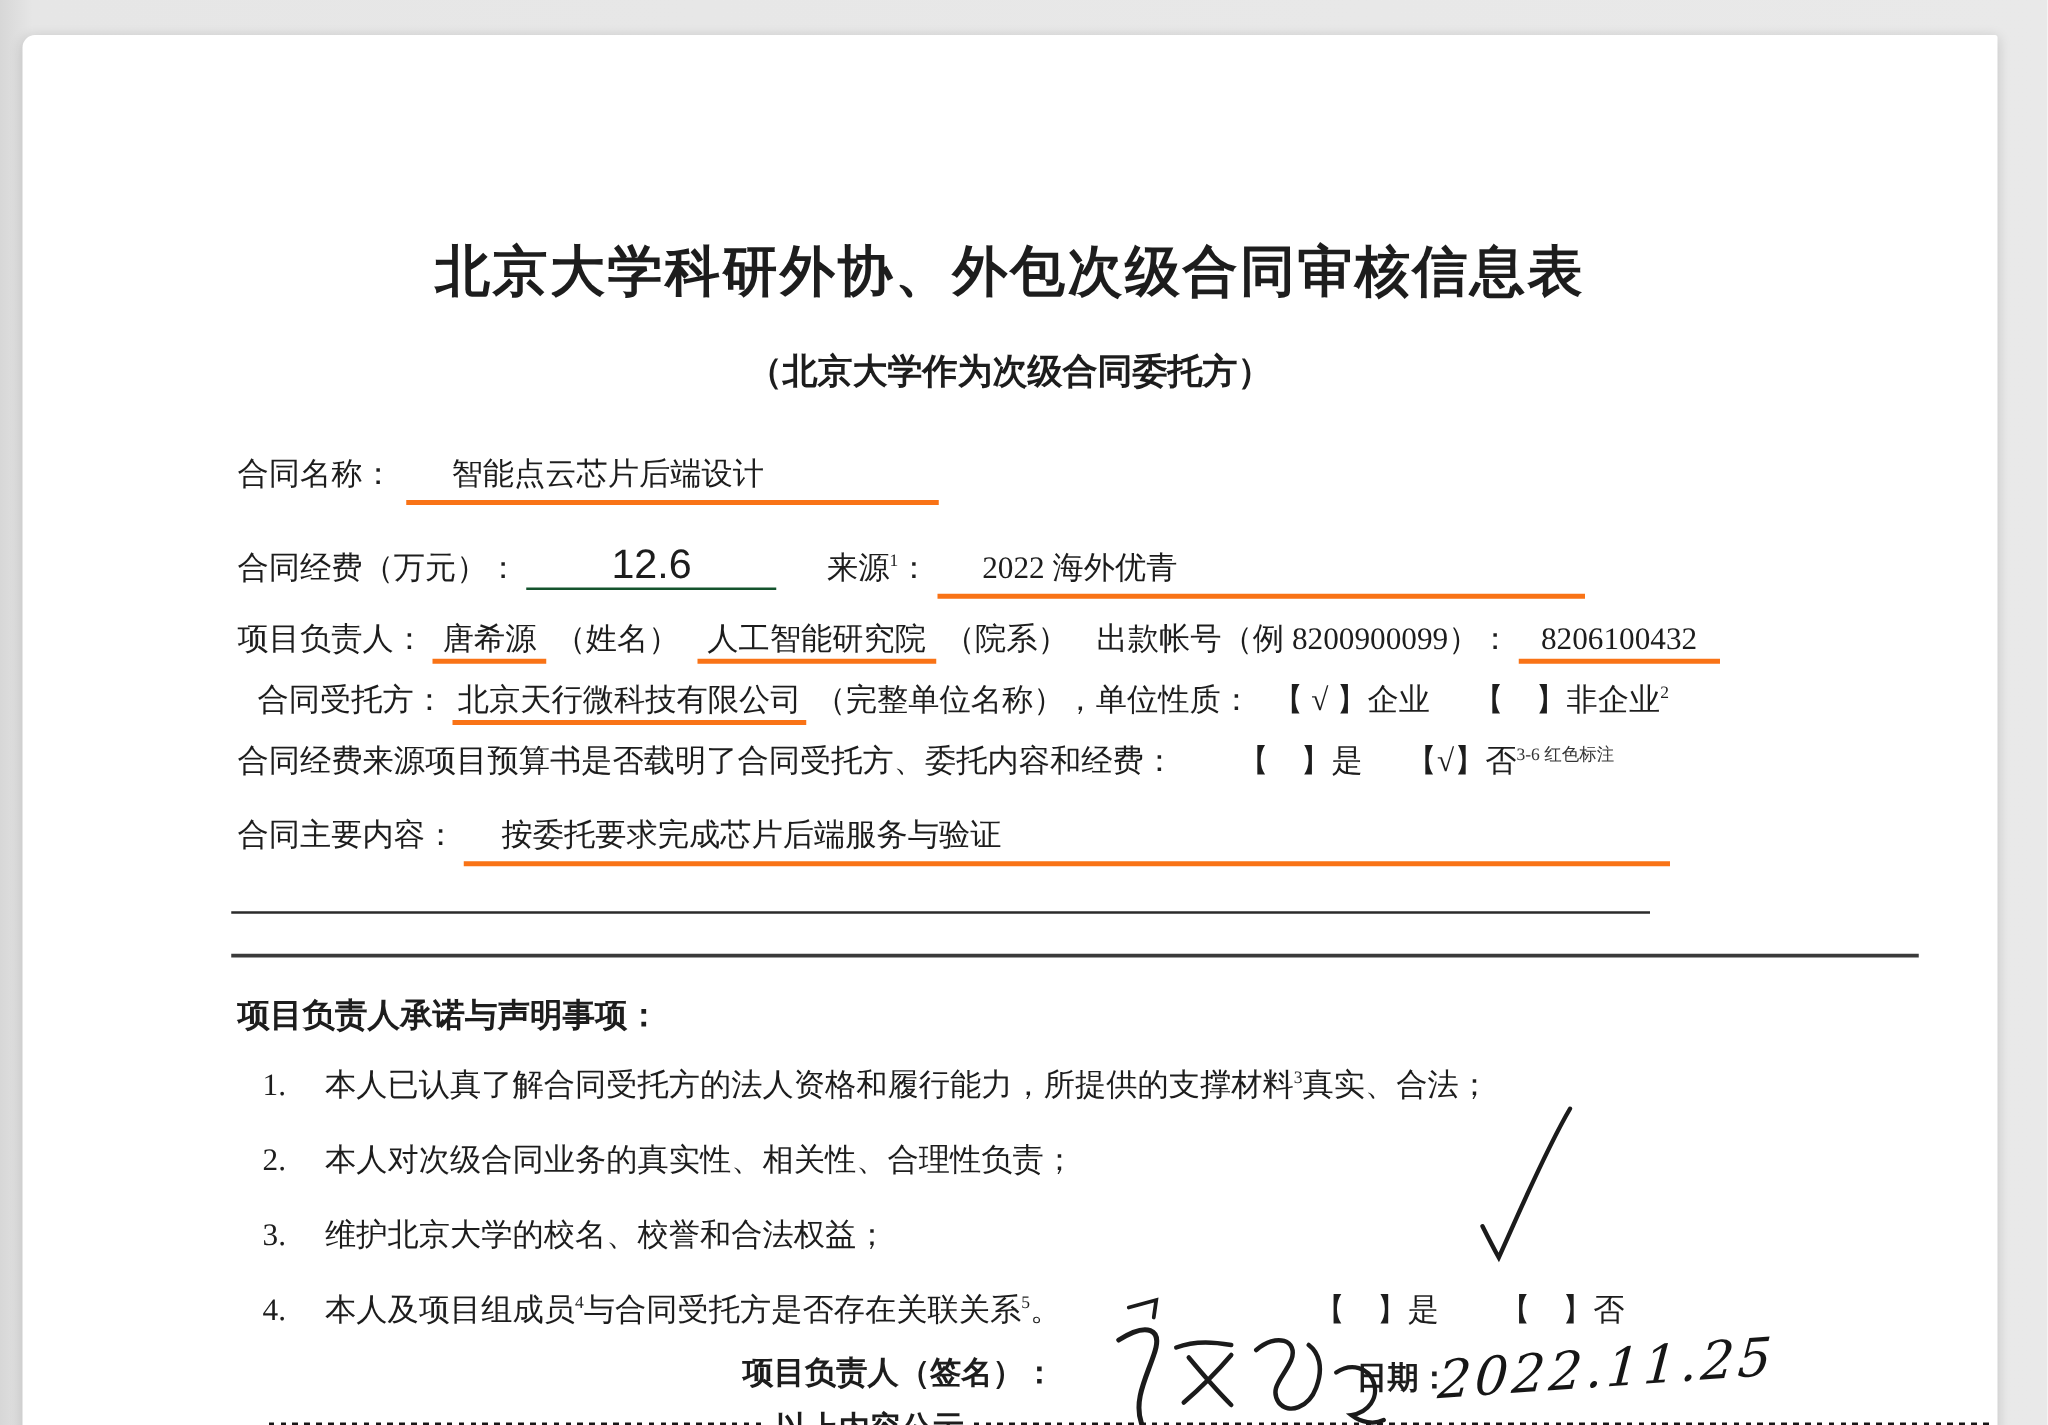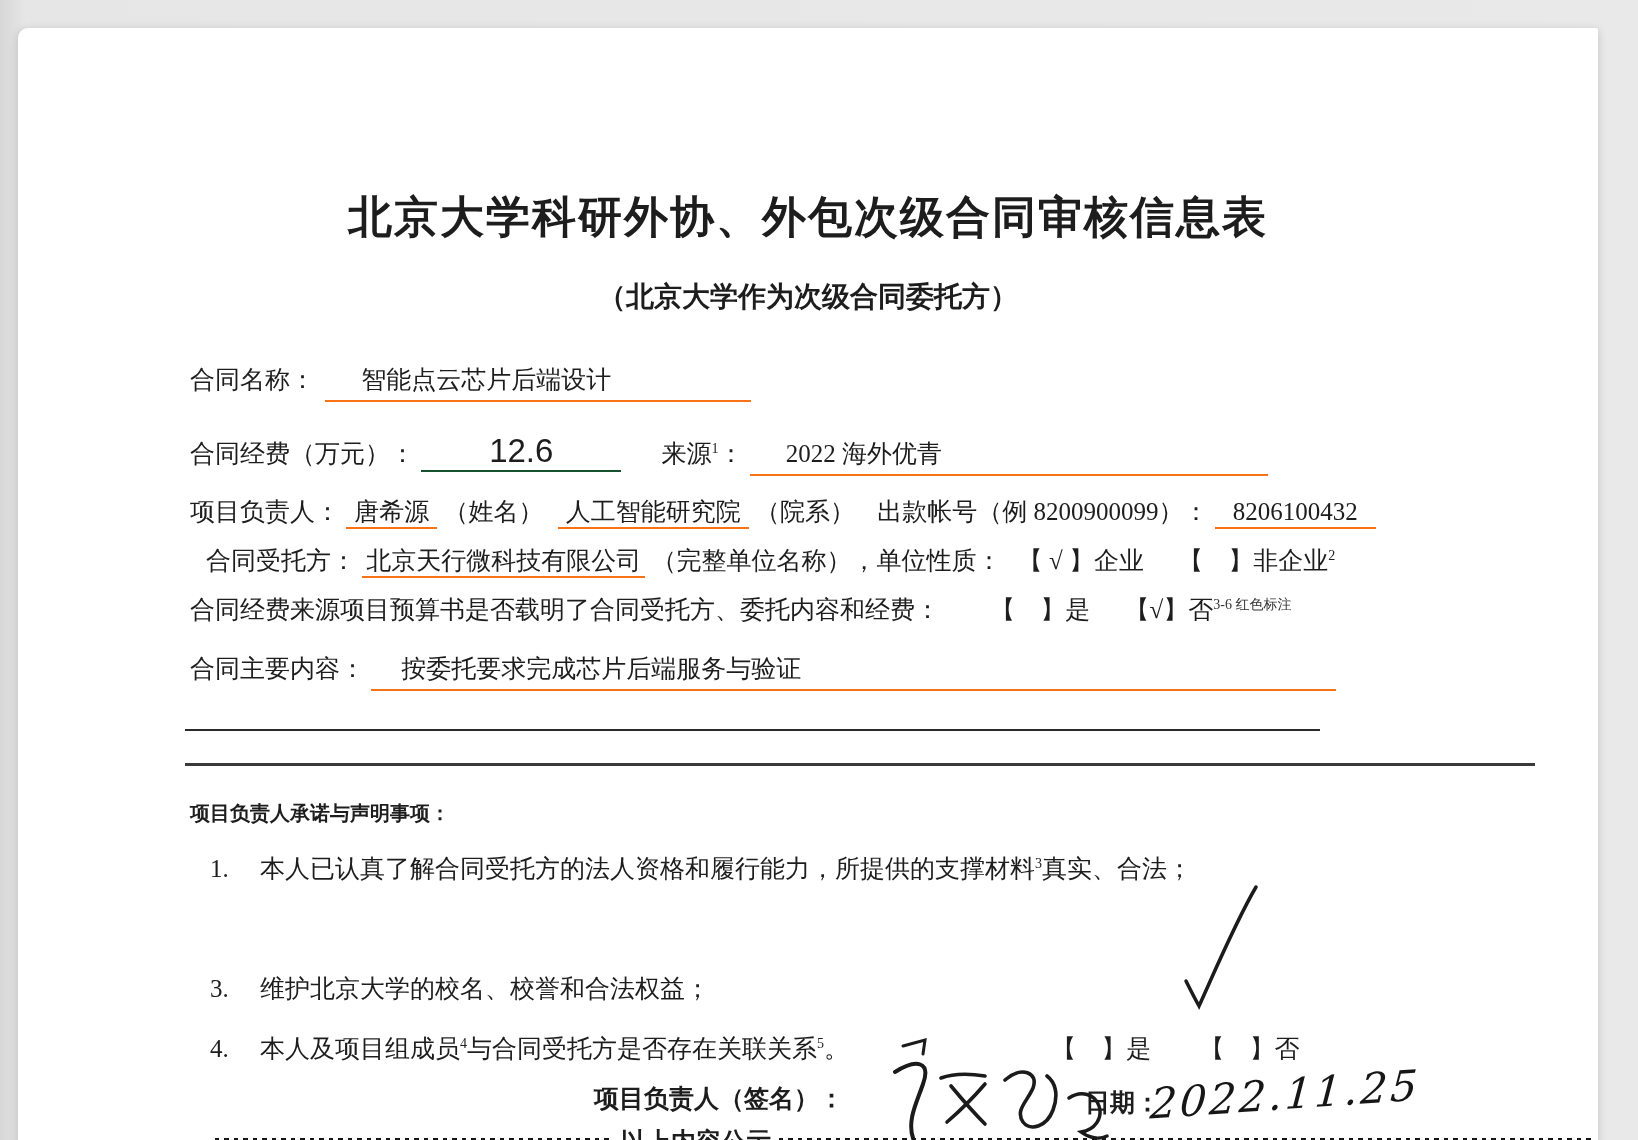--- a/index.html
+++ b/index.html
@@ -16,21 +16,21 @@
   }
   .doc-title{
     position:absolute;top:160px;left:0;width:100%;text-align:center;
     font-size:44px;font-weight:bold;letter-spacing:2px;white-space:nowrap;
   }
   .doc-subtitle{
     position:absolute;top:250px;left:0;width:100%;text-align:center;
     font-size:28px;font-weight:bold;white-space:nowrap;
   }
   .row{position:absolute;left:172px;font-size:25px;line-height:36px;white-space:nowrap;}
-  .u{border-bottom:2px solid #f97316;}
+  .u{border-bottom:4px solid #f97316;}
   sup{font-size:14px;vertical-align:super;line-height:0;}
   .amount{
     display:inline-block;width:200px;text-align:center;
     font-family:"Liberation Sans","DejaVu Sans",sans-serif;
     font-size:33px;border-bottom:2px solid #14532d;line-height:38px;
   }
   .hline{position:absolute;border-bottom:2px solid #2b2b2b;height:0;}
   .bold{font-weight:bold;}
   .item-num{display:inline-block;width:50px;}
   .bracket-gap{margin-left:28px;}
@@ -93,24 +93,27 @@
   </div>
 
   <div class="row" style="top:623px;">
     <span>合同主要内容：</span>
     <span class="u" style="display:inline-block;min-width:935px;padding:0 0 2px 30px;font-family:Liberation Serif, serif;">按委托要求完成芯片后端服务与验证</span>
   </div>
 
   <div class="hline" style="top:701px;left:167px;width:1135px;"></div>
   <div class="hline" style="top:735px;left:167px;width:1350px;border-bottom-width:3px;border-color:#3a3a3a;"></div>
 
-  <div class="row bold" style="top:767px;font-size:20px;">项目负责人承诺与声明事项：</div>
+  <div class="row bold" style="top:767px;font-size:26px;">项目负责人承诺与声明事项：</div>
 
   <div class="row" style="top:823px;left:192px;">
     <span class="item-num">1.</span><span>本人已认真了解合同受托方的法人资格和履行能力，所提供的支撑材料</span><sup>3</sup><span>真实、合法；</span>
+  </div>
+  <div class="row" style="top:883px;left:192px;">
+    <span class="item-num">2.</span><span>本人对次级合同业务的真实性、相关性、合理性负责；</span>
   </div>
   <div class="row" style="top:943px;left:192px;">
     <span class="item-num">3.</span><span>维护北京大学的校名、校誉和合法权益；</span>
   </div>
   <div class="row" style="top:1003px;left:192px;">
     <span class="item-num">4.</span><span>本人及项目组成员</span><sup>4</sup><span>与合同受托方是否存在关联关系</span><sup>5</sup><span>。</span>
     <span style="margin-left:196px;">【　】是</span>
     <span style="margin-left:42px;">【　】否</span>
   </div>
 

